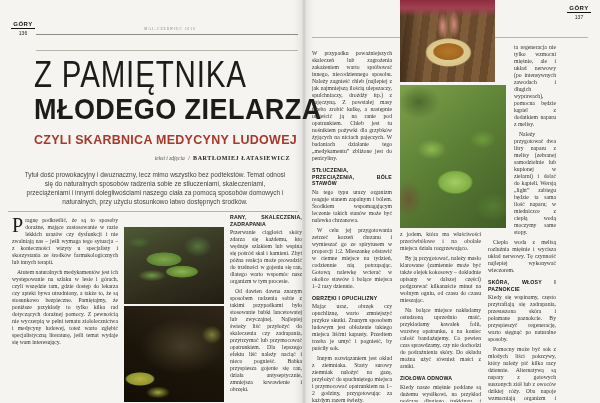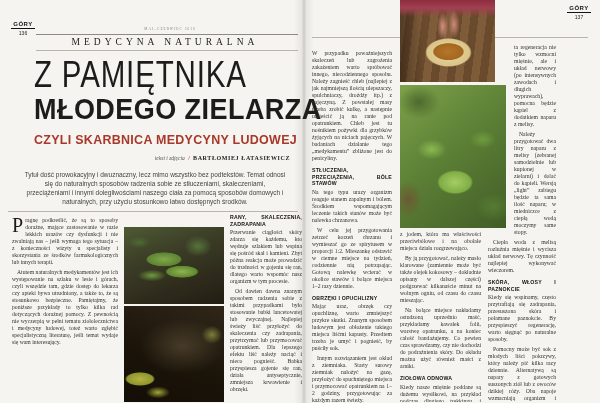--- a/index.html
+++ b/index.html
@@ -95,21 +95,20 @@
 
 <div class="spread">
 
   <section class="page page-left">
     <div class="corner-logo logo-left">
       <span class="logo-word">GÓRY</span>
       <span class="logo-num">136</span>
     </div>
     <div class="issue-note">maj–czerwiec 2016</div>
     <div class="rule rule-top"></div>
-    <div class="section-title">MEDYCYNA NATURALNA</div>
     <div class="rule rule-mid"></div>
 
     <h1 class="title-1">Z PAMIĘTNIKA</h1>
     <h1 class="title-2">MŁODEGO ZIELARZA</h1>
     <h2 class="subtitle">CZYLI SKARBNICA MEDYCYNY LUDOWEJ</h2>
 
     <div class="byline">
       <span class="byline-prefix">tekst i zdjęcia</span>
       <span class="byline-slash">/</span>
       <span class="byline-author">BARTŁOMIEJ ŁATASIEWICZ</span>

